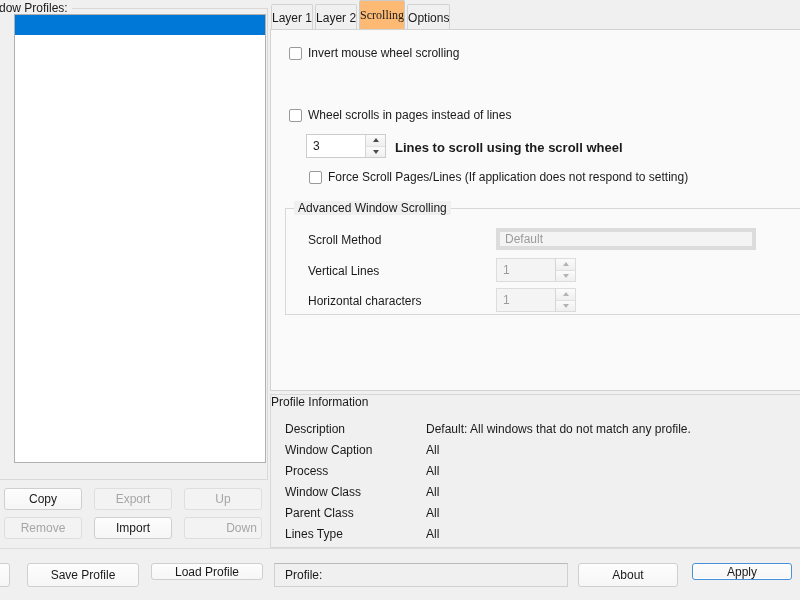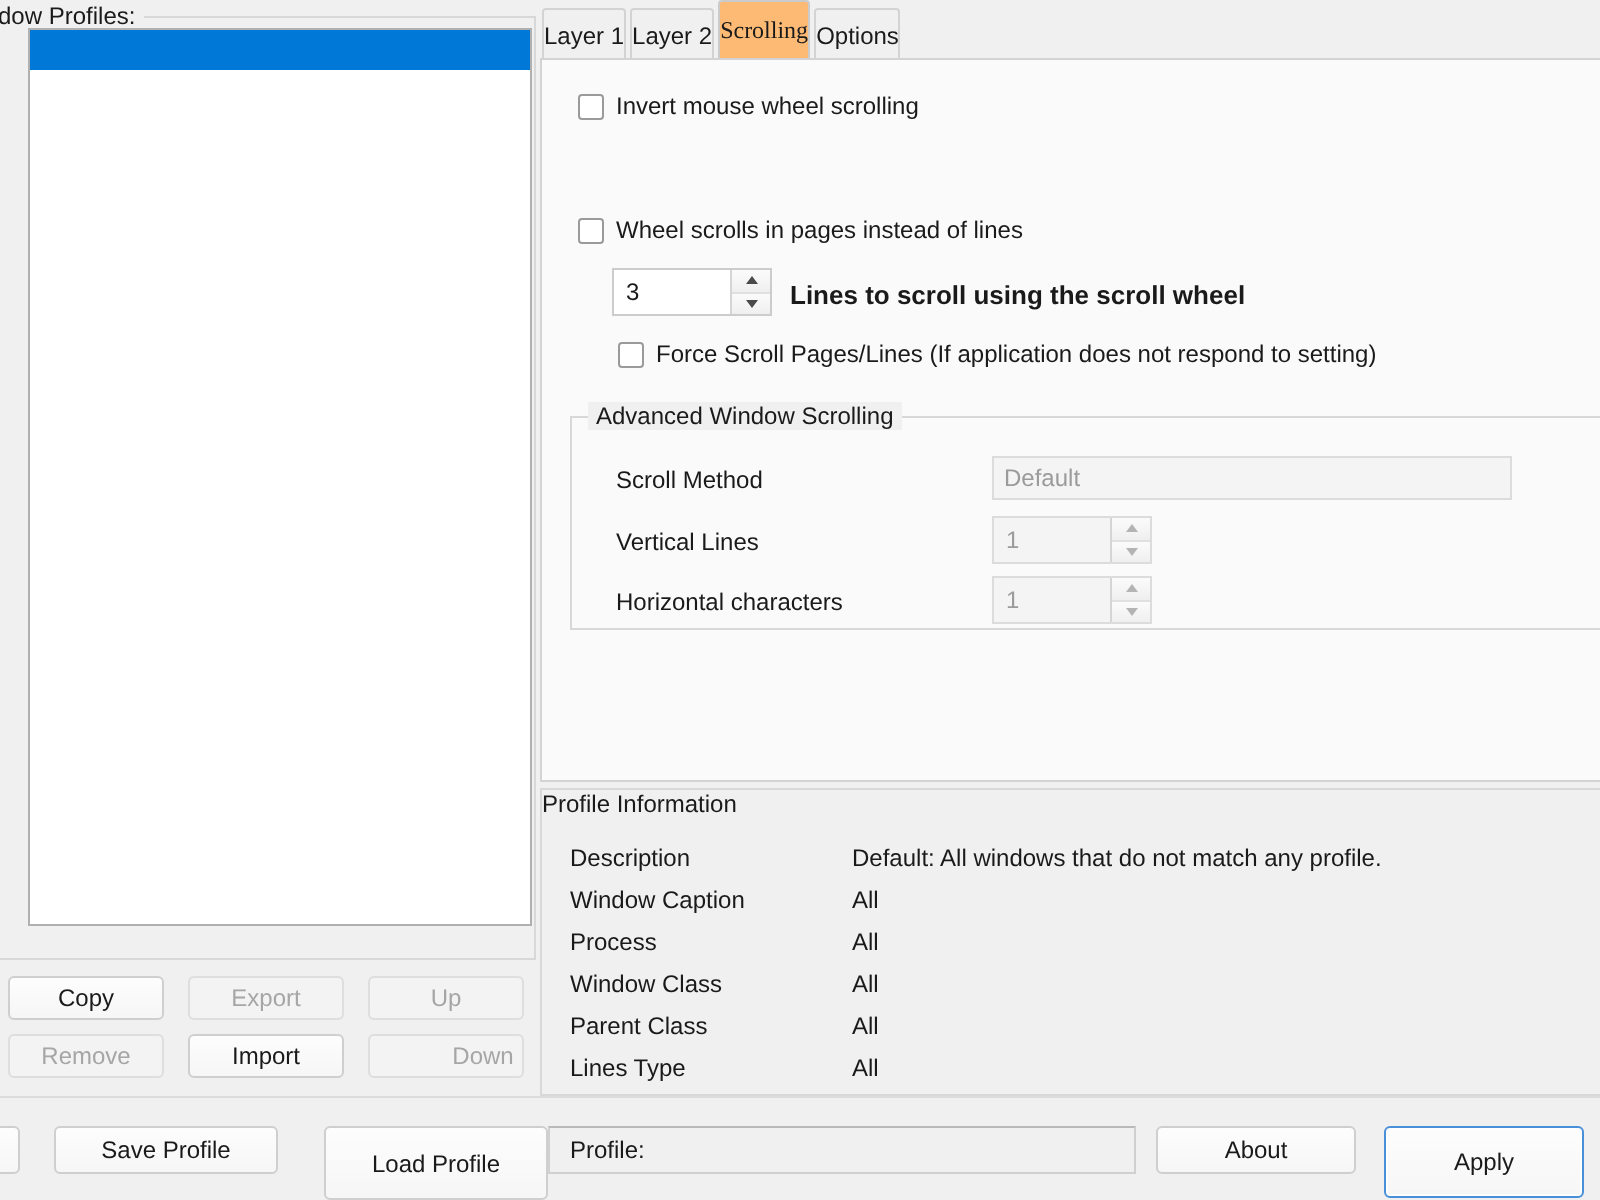--- a/index.html
+++ b/index.html
@@ -32,21 +32,21 @@
 
   .chk{display:flex;align-items:flex-start;position:absolute;white-space:nowrap;}
   .chk .box{
     width:13px;height:13px;box-sizing:border-box;
     border:1px solid #9a9a9a;background:#ffffff;border-radius:2px;
     margin-right:6px;flex:none;position:relative;top:0px;
   }
   .chk .lbl{line-height:13px;font-size:12px;}
 
   .field{
-    box-sizing:border-box;background:#fff;border:1px solid #be185d;
+    box-sizing:border-box;background:#fff;border:4px solid #be185d;
     display:flex;align-items:center;padding:0 5px;font-size:12px;
   }
   .field.disabled{background:#f4f4f4;border-color:#dcdcdc;color:#9b9b9b;}
 
   .spin{position:absolute;display:flex;box-sizing:border-box;
         border:1px solid #cccccc;background:#ffffff;}
   .spin.disabled{background:#f4f4f4;border-color:#dcdcdc;}
   .spin .val{flex:1;display:flex;align-items:center;padding-left:6px;font-size:12px;}
   .spin.disabled .val{color:#9b9b9b;}
   .spin .arrows{width:19px;display:flex;flex-direction:column;
@@ -218,24 +218,24 @@
     <span class="pi-value" style="left:155px;top:132px;">All</span>
   </div>
 
   <div class="sep-top"></div>
   <div id="bottom-bar">
 
     <div class="btn" style="position:absolute;left:-36px;top:11px;width:46px;height:24px;"></div>
 
     <div class="btn" style="position:absolute;left:27px;top:11px;width:112px;height:24px;">Save Profile</div>
 
-    <div class="btn" style="position:absolute;left:162px;top:11px;width:112px;height:37px;">Load Profile</div>
+    <div class="btn" style="position:absolute;left:151px;top:11px;width:112px;height:17px;">Load Profile</div>
 
     <div id="status-profile" style="left:274px;top:11px;width:294px;height:24px;">
       <span>Profile:</span>
     </div>
 
     <div class="btn" style="position:absolute;left:578px;top:11px;width:100px;height:24px;">About</div>
 
-    <div class="btn default" style="position:absolute;left:692px;top:11px;width:100px;height:36px;">Apply</div>
+    <div class="btn default" style="position:absolute;left:692px;top:11px;width:100px;height:17px;">Apply</div>
   </div>
 
 </div>
 
 </body></html>

